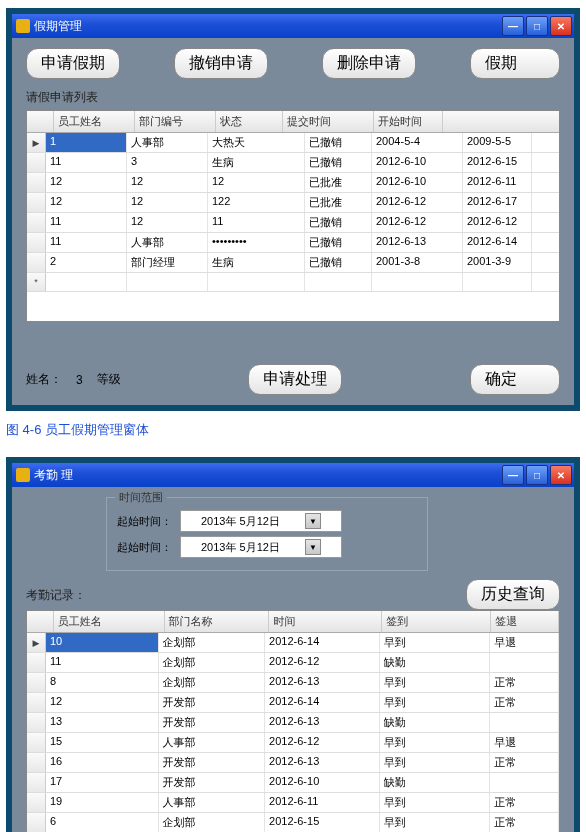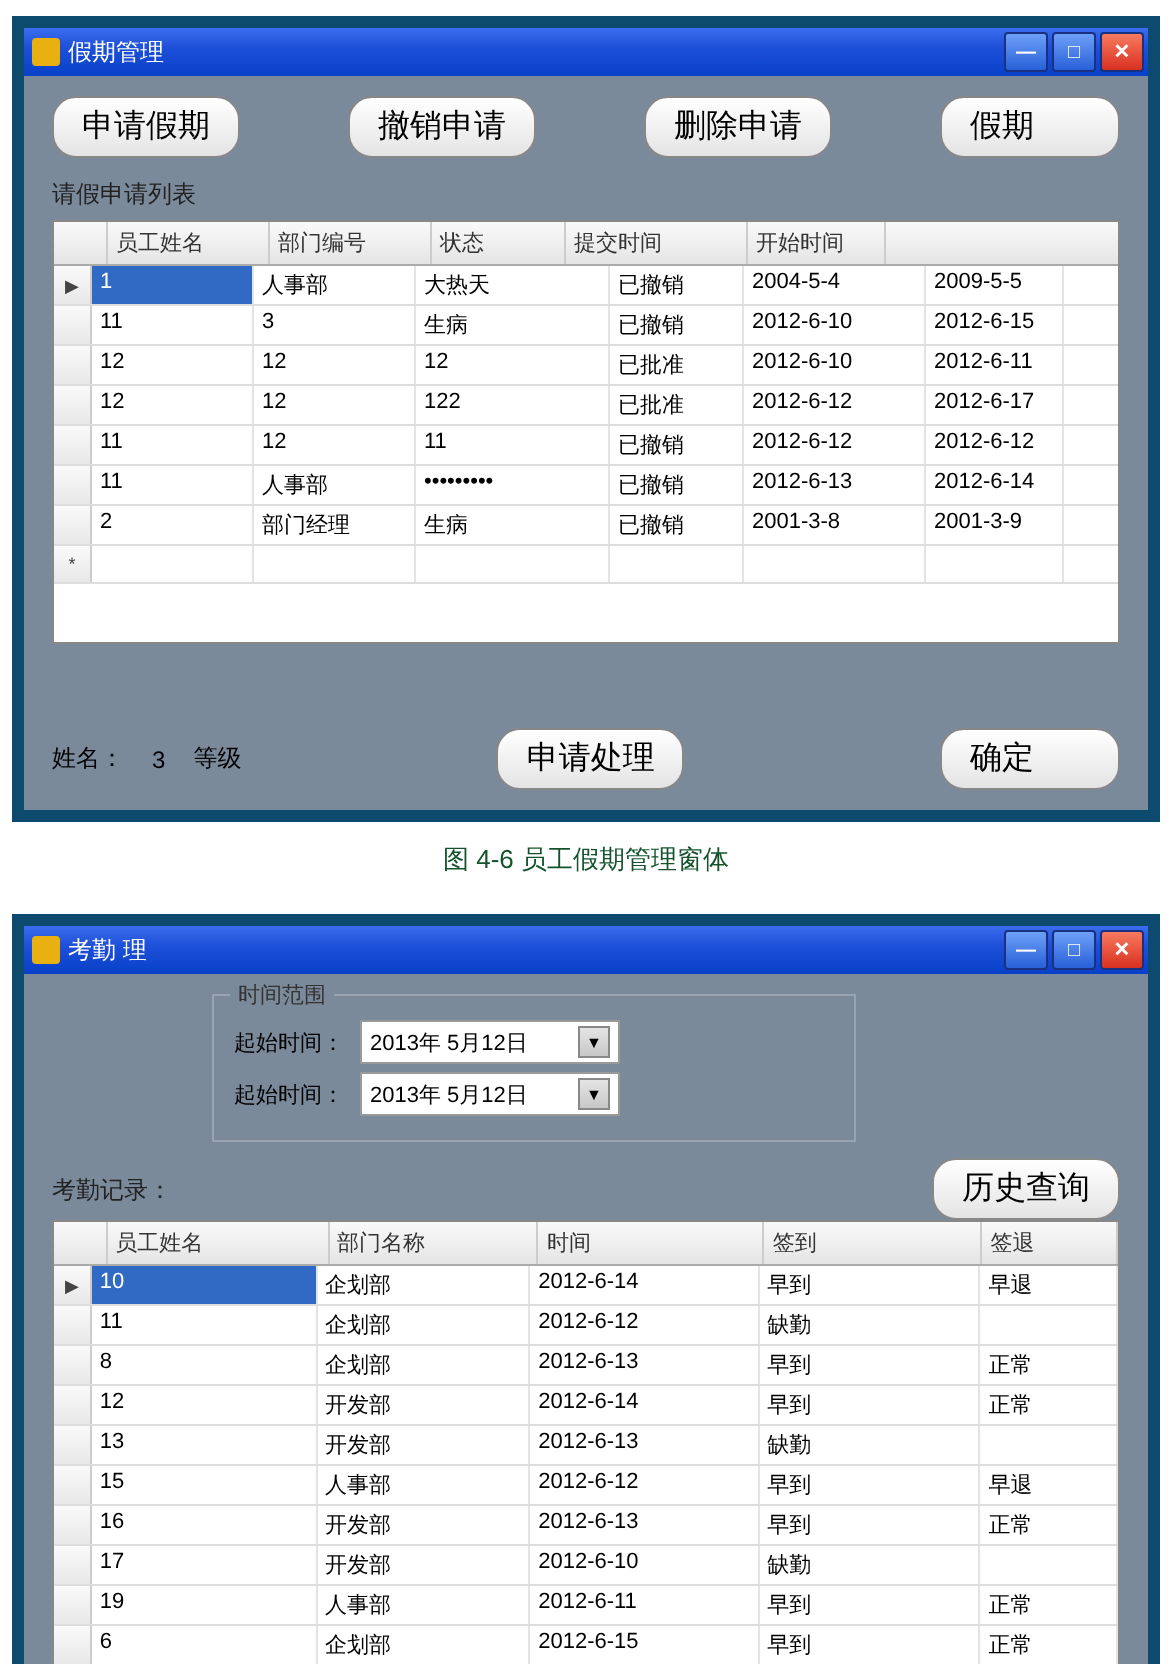--- a/index.html
+++ b/index.html
@@ -17,25 +17,25 @@
 .grid{background:#fff;border:1px solid #888;height:210px;overflow:hidden}
 .gridh{display:flex;background:linear-gradient(#fafafa,#e4e4e4);border-bottom:1px solid #aaa}
 .gridh .c{border-right:1px solid #ccc;padding:3px 4px;font-size:11px;color:#333}
 .gridr{display:flex;border-bottom:1px solid #ddd;min-height:18px}
 .gridr .c{border-right:1px solid #e4e4e4;padding:2px 4px;font-size:11px;color:#000;overflow:hidden;white-space:nowrap}
 .gridr.sel .c:first-child{background:#dde5f0}
 .rowh{width:18px;background:linear-gradient(#fafafa,#e8e8e8);border-right:1px solid #ccc;display:flex;align-items:center;justify-content:center;font-size:9px;color:#444}
 .sel .c.fc{background:#316ac5;color:#fff}
 .footer{display:flex;align-items:center;margin-top:42px;gap:14px;font-size:12px}
 .footer .sp{flex:1}
-.figcap{text-align:center;font-size:13px;margin:10px 0 18px;color:#14532d}
+.figcap{text-align:left;font-size:13px;margin:10px 0 18px;color:#1d4ed8}
 .timebox{border:1px solid #9aa3b0;padding:8px 10px;margin:0 0 8px 80px;width:300px;position:relative}
 .timebox .leg{position:absolute;top:-8px;left:8px;background:#7b8a9b;padding:0 4px;font-size:11px;color:#333}
 .trow{display:flex;align-items:center;margin:4px 0;gap:8px}
-.datein{background:#fff;border:1px solid #999;padding:2px 4px;min-width:120px;display:flex;align-items:center;justify-content:space-between}
+.datein{background:#fff;border:1px solid #999;padding:2px 20px;min-width:120px;display:flex;align-items:center;justify-content:space-between}
 .dropbtn{width:14px;height:14px;background:linear-gradient(#e4e4e4,#c8c8c8);border:1px solid #888;font-size:8px;display:flex;align-items:center;justify-content:center}
 .histrow{display:flex;align-items:center;gap:24px}
 .grid2{background:#fff;border:1px solid #888;height:230px;overflow:hidden}
 .footer2{display:flex;align-items:center;margin-top:10px;font-size:12px}
 .c0{width:18px}.c1{width:72px}.c2{width:72px}.c3{width:88px}.c4{width:58px}.c5{width:82px}.c6{width:60px}
 .d1{width:104px}.d2{width:98px}.d3{width:106px}.d4{width:102px}.d5{width:60px}
 </style>
 </head>
 <body>
 

